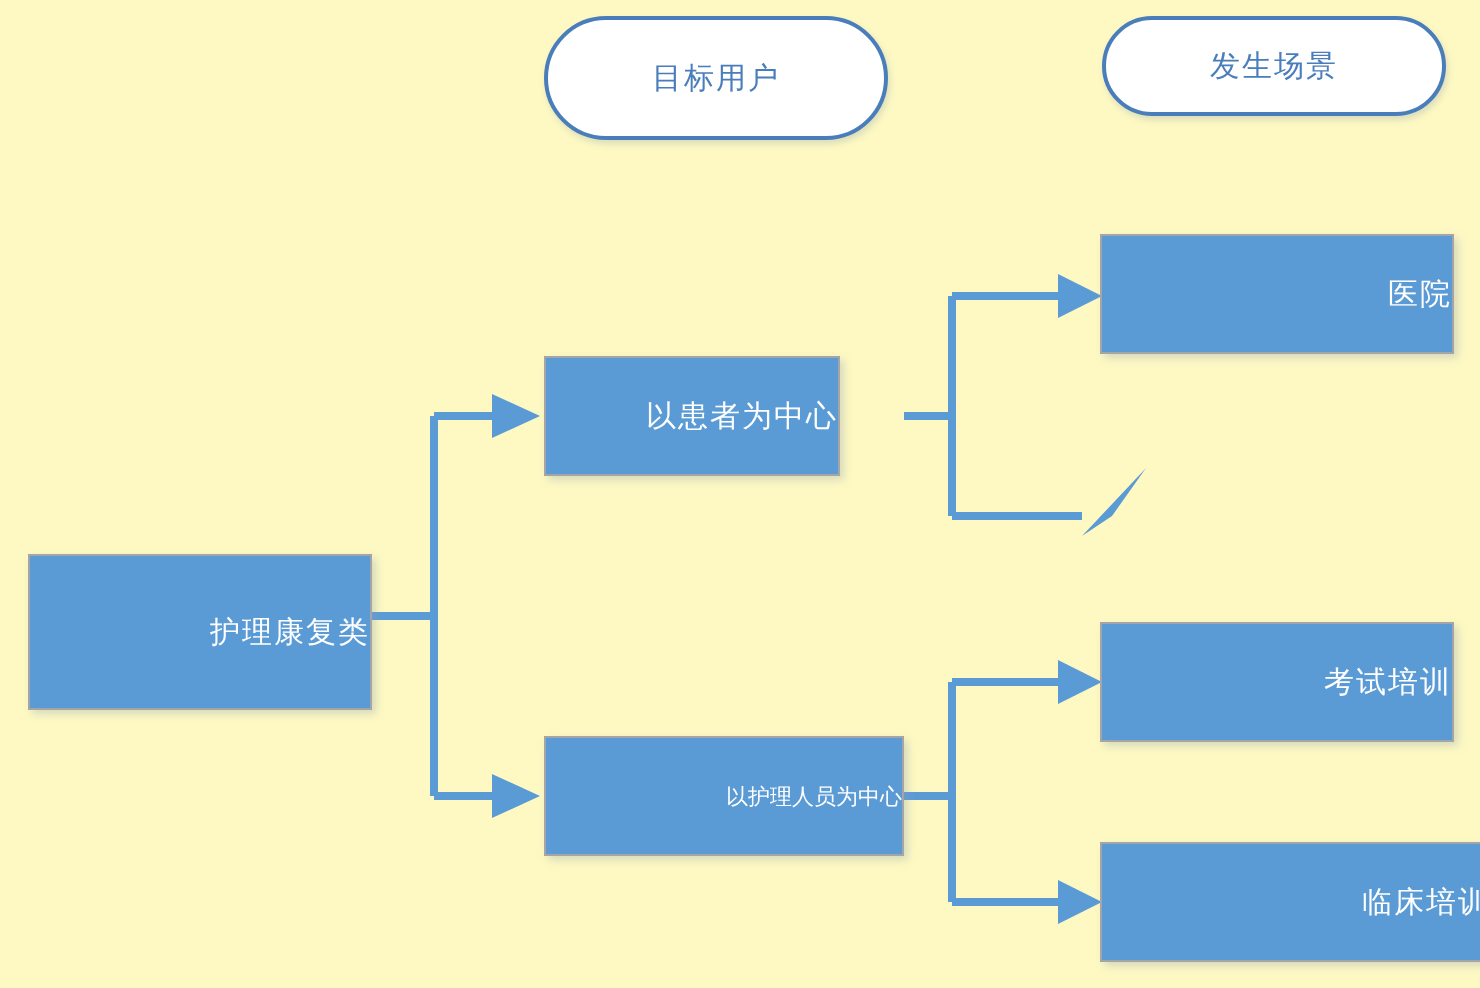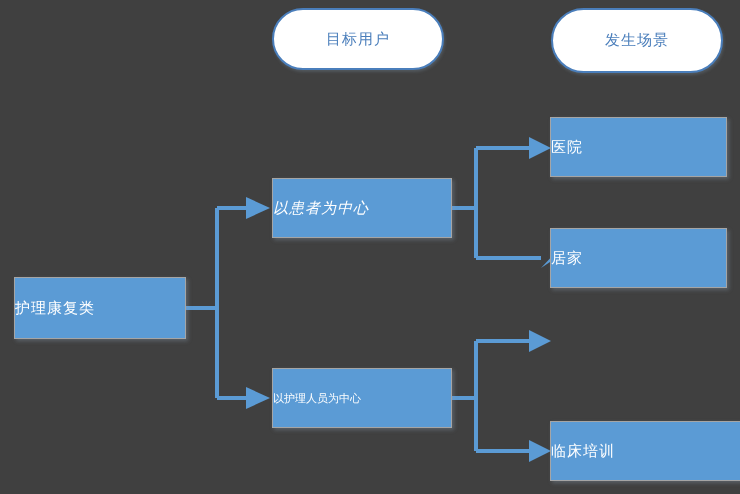--- a/index.html
+++ b/index.html
@@ -7,21 +7,21 @@
     padding: 0;
     background: #ffffff;
   }
   body {
     font-family: "DejaVu Sans", "Liberation Sans", sans-serif;
   }
   #canvas {
     position: relative;
     width: 740px;
     height: 494px;
-    background: #404040;
+    background: #fef9c3;
     overflow: hidden;
   }
   .pill {
     position: absolute;
     box-sizing: border-box;
     border: 2px solid #4a7ebb;
     border-radius: 999px;
     background: #ffffff;
     color: #4a7ebb;
     display: flex;
@@ -32,21 +32,21 @@
     box-shadow: 1px 2px 3px rgba(130,150,170,0.28);
   }
   .node {
     position: absolute;
     box-sizing: border-box;
     background: #5b9bd5;
     border: 1px solid #a5a5a5;
     color: #ffffff;
     display: flex;
     align-items: center;
-    justify-content: flex-start;
+    justify-content: flex-end;
     font-size: 15px;
     letter-spacing: 1px;
     white-space: nowrap;
     box-shadow: 2px 2px 4px rgba(140,160,180,0.35);
   }
   .node.tight {
     letter-spacing: 0px;
     font-size: 11px;
   }
   svg.links {
@@ -90,38 +90,38 @@
       <polygon points="529,137 551,148 529,159"></polygon>
       <polygon points="541,268 573,234 556,258"></polygon>
       <polygon points="529,330 551,341 529,352"></polygon>
       <polygon points="529,440 551,451 529,462"></polygon>
     </g>
   </svg>
 
   <div class="pill" style="left:272px; top:8px; width:172px; height:62px;">
     <span>目标用户</span>
   </div>
-  <div class="pill" style="left:551px; top:8px; width:172px; height:65px;">
+  <div class="pill" style="left:551px; top:8px; width:172px; height:50px;">
     <span>发生场景</span>
   </div>
 
-  <div class="node" style="left:14px; top:277px; width:172px; height:62px;">
+  <div class="node" style="left:14px; top:277px; width:172px; height:78px;">
     <span>护理康复类</span>
   </div>
 
-  <div class="node" style="left:272px; top:178px; width:180px; height:60px;font-style:italic;">
+  <div class="node" style="left:272px; top:178px; width:148px; height:60px;">
     <span>以患者为中心</span>
   </div>
   <div class="node tight" style="left:272px; top:368px; width:180px; height:60px;">
     <span>以护理人员为中心</span>
   </div>
 
   <div class="node" style="left:550px; top:117px; width:177px; height:60px;">
     <span>医院</span>
   </div>
-  <div class="node" style="left:550px; top:228px; width:177px; height:60px;">
-    <span>居家</span>
+  <div class="node" style="left:550px; top:311px; width:177px; height:60px;">
+    <span>考试培训</span>
   </div>
   <div class="node" style="left:550px; top:421px; width:196px; height:60px;">
     <span>临床培训</span>
   </div>
 
 </div>
 
 </body></html>

